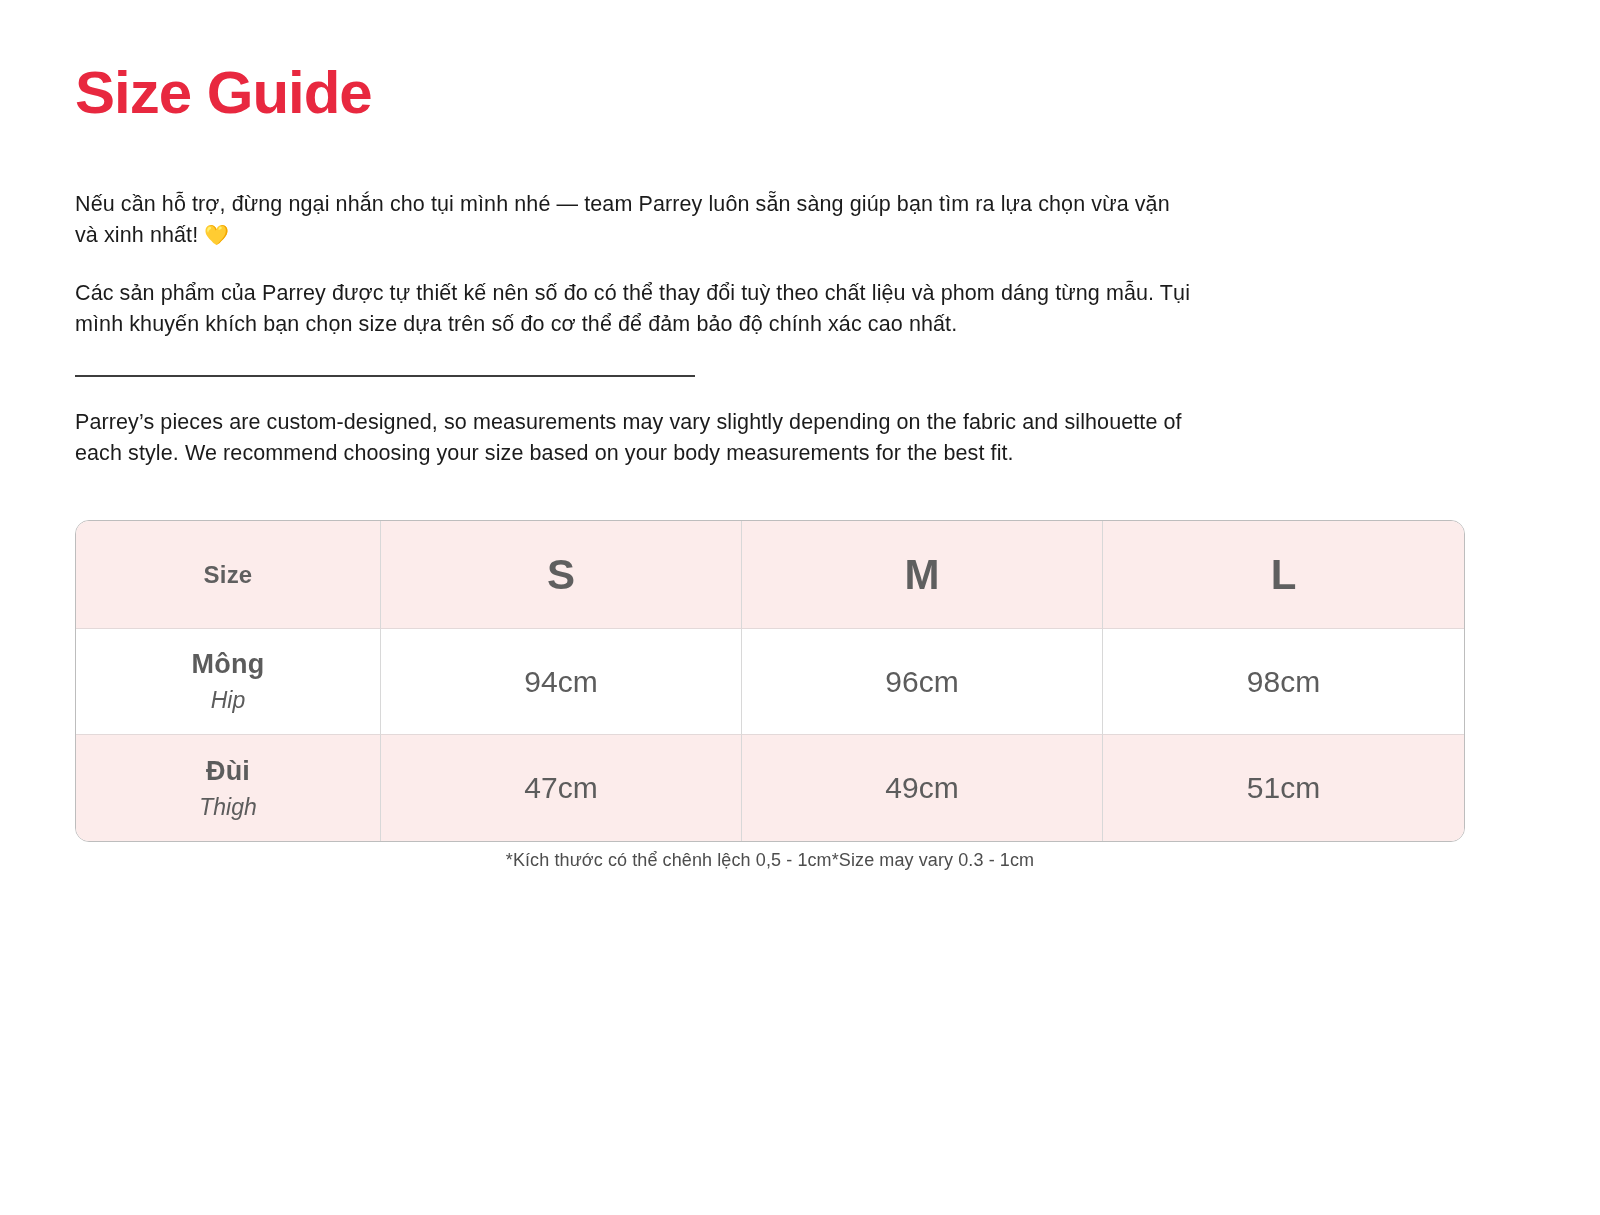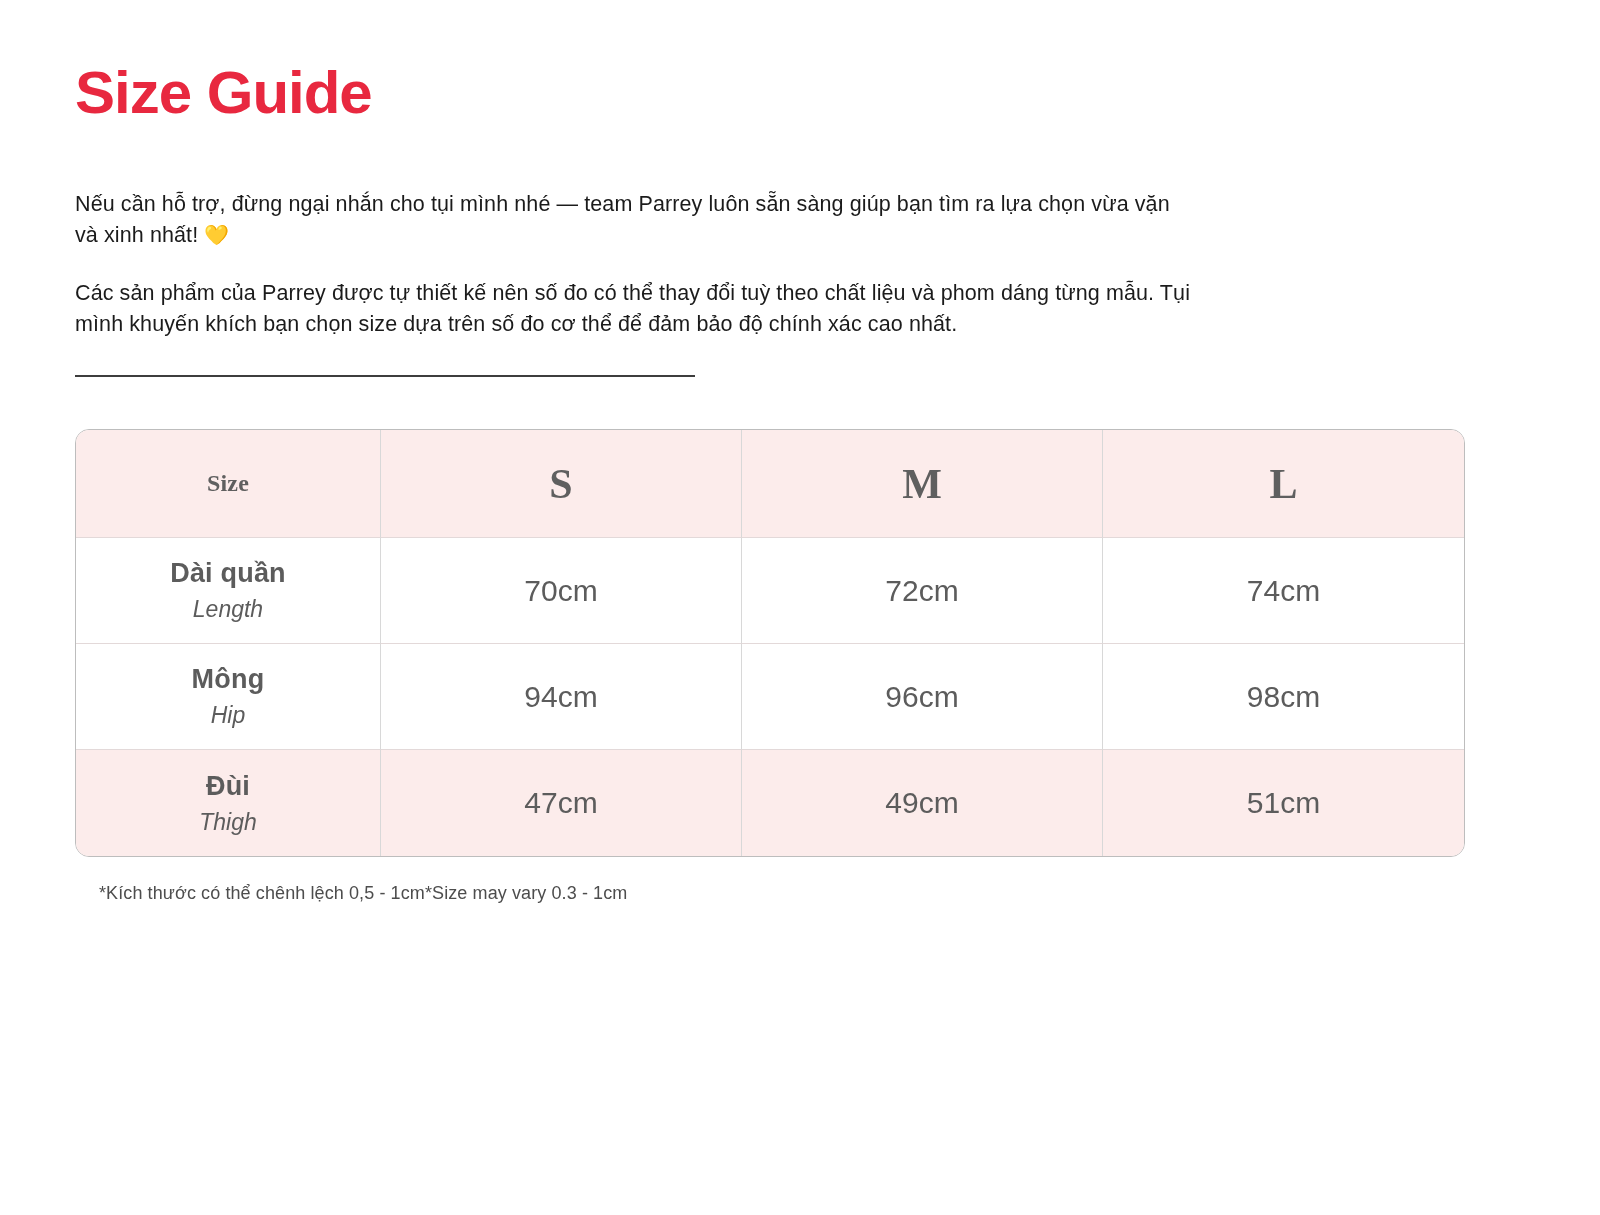--- a/index.html
+++ b/index.html
@@ -91,21 +91,20 @@
     border-right: none;
   }
   table.size-table tr:last-child td {
     border-bottom: none;
   }
 
   thead th {
     background: #fceceb;
     height: 108px;
     color: #5f5f5f;
-    font-family: Liberation Serif, serif;
   }
   th.size-head {
     font-size: 24px;
     font-weight: bold;
     letter-spacing: 0.2px;
   }
   th.col-head {
     font-size: 42px;
     font-weight: bold;
   }
@@ -134,23 +133,23 @@
   }
   td.value {
     font-size: 30px;
     color: #5c5c5c;
   }
 
   
   .footnotes {
     width: 1390px;
     display: flex;
-    justify-content: flex-start;
+    justify-content: center;
     align-items: baseline;
-    margin-top: 26px;
+    margin-top: 8px;
     padding: 0 24px;
   }
   .footnote {
     font-size: 18px;
     color: #4d4d4d;
     letter-spacing: 0.1px;
   }
 </style>
 </head>
 <body>
@@ -160,48 +159,40 @@
   <h1 class="title">Size Guide</h1>
 
   <div class="intro">
     <p class="para"><span>Nếu cần hỗ trợ, đừng ngại nhắn cho tụi mình nhé — team Parrey luôn sẵn sàng giúp bạn tìm ra lựa chọn vừa vặn và xinh nhất!</span> <span class="heart">💛</span></p>
     <p class="para">Các sản phẩm của Parrey được tự thiết kế nên số đo có thể thay đổi tuỳ theo chất liệu và phom dáng từng mẫu. Tụi mình khuyến khích bạn chọn size dựa trên số đo cơ thể để đảm bảo độ chính xác cao nhất.</p>
   </div>
 
   <hr class="divider">
 
   <div class="en-block">
+    <p class="para">Parrey’s pieces are custom-designed, so measurements may vary slightly depending on the fabric and silhouette of each style. We recommend choosing your size based on your body measurements for the best fit.</p>
   </div>
 
   <div class="table-wrap">
     <table class="size-table">
       <colgroup>
         <col class="label-col">
         <col>
           <col>
           <col>
       </colgroup>
       <thead>
         <tr>
           <th class="size-head">Size</th>
           <th class="col-head">S</th>
           <th class="col-head">M</th>
           <th class="col-head">L</th>
         </tr>
       </thead>
       <tbody>
-        <tr class="odd">
-          <td class="label">
-            <span class="vi">Dài quần</span>
-            <span class="en">Length</span>
-          </td>
-          <td class="value">70cm</td>
-          <td class="value">72cm</td>
-          <td class="value">74cm</td>
-        </tr>
         <tr class="odd">
           <td class="label">
             <span class="vi">Mông</span>
             <span class="en">Hip</span>
           </td>
           <td class="value">94cm</td>
           <td class="value">96cm</td>
           <td class="value">98cm</td>
         </tr>
         <tr class="even">

